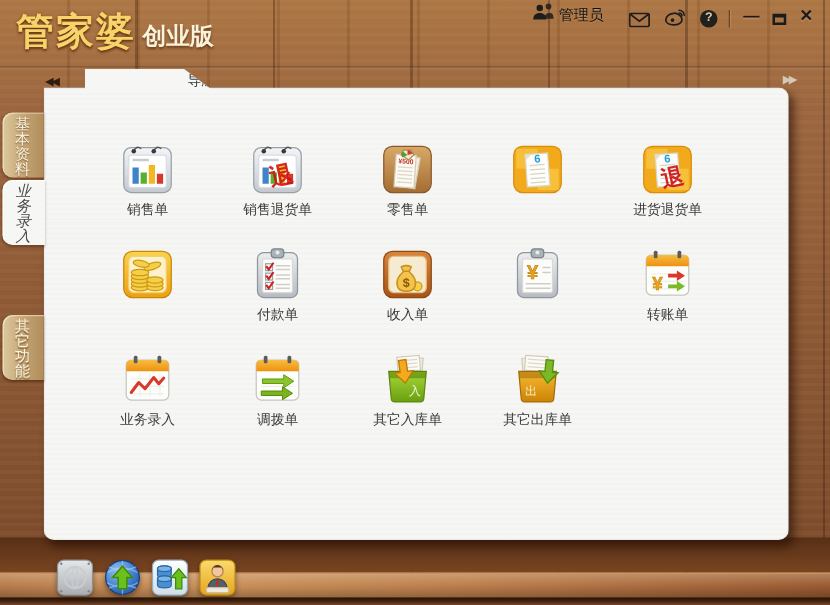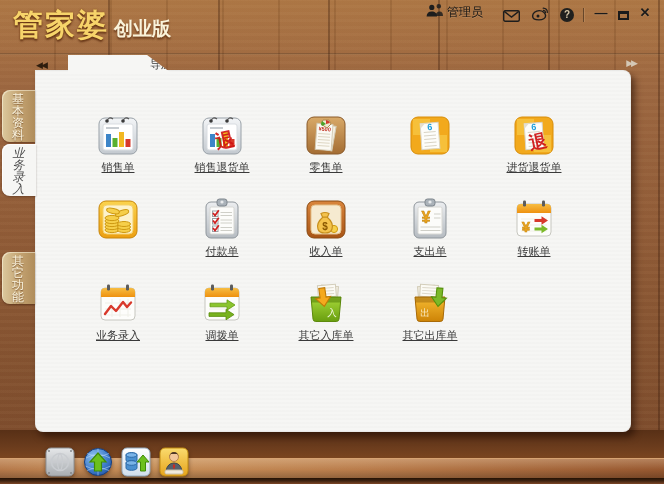--- a/index.html
+++ b/index.html
@@ -52,21 +52,21 @@
     box-shadow:inset 1px 1px 0 rgba(255,250,230,.5), 0 1px 2px rgba(40,15,0,.4);}
   .stab .t{display:block;width:13px;margin:3px auto 0;word-break:break-all;font-size:12px;line-height:12px;
     color:#faf4e0;text-shadow:0 1px 1px rgba(90,50,15,.65);}
   .stab.active{left:2px;width:34px;background:#f6f6f4;z-index:6;box-shadow:inset 1px 1px 0 rgba(255,255,255,.9),0 1px 2px rgba(40,15,0,.35);}
   .stab.active .t{color:#4a4a4a;text-shadow:none;font-style:italic;}
 
   
   .cell{position:absolute;width:104px;text-align:center;cursor:pointer;z-index:5;}
   .nicon{width:46px;height:46px;margin:0 auto;}
   .nicon svg{display:block;}
-  .nlabel{margin-top:2px;font-size:11px;color:#3a3a3a;text-decoration:underline;}
+  .nlabel{margin-top:2px;font-size:11px;color:#3a3a3a;}
 
   
   .underband{position:absolute;left:0;top:430px;width:664px;height:28px;z-index:1;
     background:linear-gradient(180deg,#583016,#6b3c1d 60%,#7a451f);}
   .shelf{position:absolute;left:0;top:458px;width:664px;height:20px;z-index:1;border-top:1px solid #d7a372;
     background:linear-gradient(90deg,#b5794a 0%,#c89059 22%,#b97c4b 55%,#975830 100%);}
   .shelf::after{content:"";position:absolute;inset:0;background:linear-gradient(180deg,rgba(255,235,205,.28),rgba(0,0,0,0) 55%,rgba(0,0,0,.22));}
   .baseboard{position:absolute;left:0;top:478px;width:664px;height:6px;z-index:1;
     background:linear-gradient(180deg,#241204,#3d2210 45%,#7d4627);}
 
@@ -335,21 +335,20 @@
             </linearGradient>
           </defs>
         <rect x="7" y="6" width="32" height="36" rx="5" fill="url(#g9)" stroke="#8f969c"></rect>
         <rect x="11" y="11" width="24" height="27" rx="1.5" fill="#fcfcfa" stroke="#d8d8d4"></rect>
         <rect x="18" y="3" width="10" height="7" rx="2.5" fill="#aab2b9" stroke="#7d858c"></rect>
         <circle cx="23" cy="6" r="1.6" fill="#e8eaec"></circle>
         <text x="19" y="27" font-size="16" font-weight="bold" fill="#eca41d" stroke="#b97f10" stroke-width=".5" text-anchor="middle">¥</text>
         <path d="M27 18h6.5M27 22h6.5M13.5 31h20M13.5 34.5h20" stroke="#cfcfc8" stroke-width="1.2"></path>
       </svg>
     </div>
-    <div class="nlabel">支出单</div>
   </div>
 
   <div class="cell" style="left:482px;top:196px">
     <div class="nicon">
       <svg width="46" height="46" viewBox="0 0 46 46">
         <defs>
             <linearGradient id="g10" x1="0" y1="0" x2="0" y2="1">
               <stop offset="0" stop-color="#f7bd42"></stop>
               <stop offset="1" stop-color="#ee9110"></stop>
             </linearGradient>

